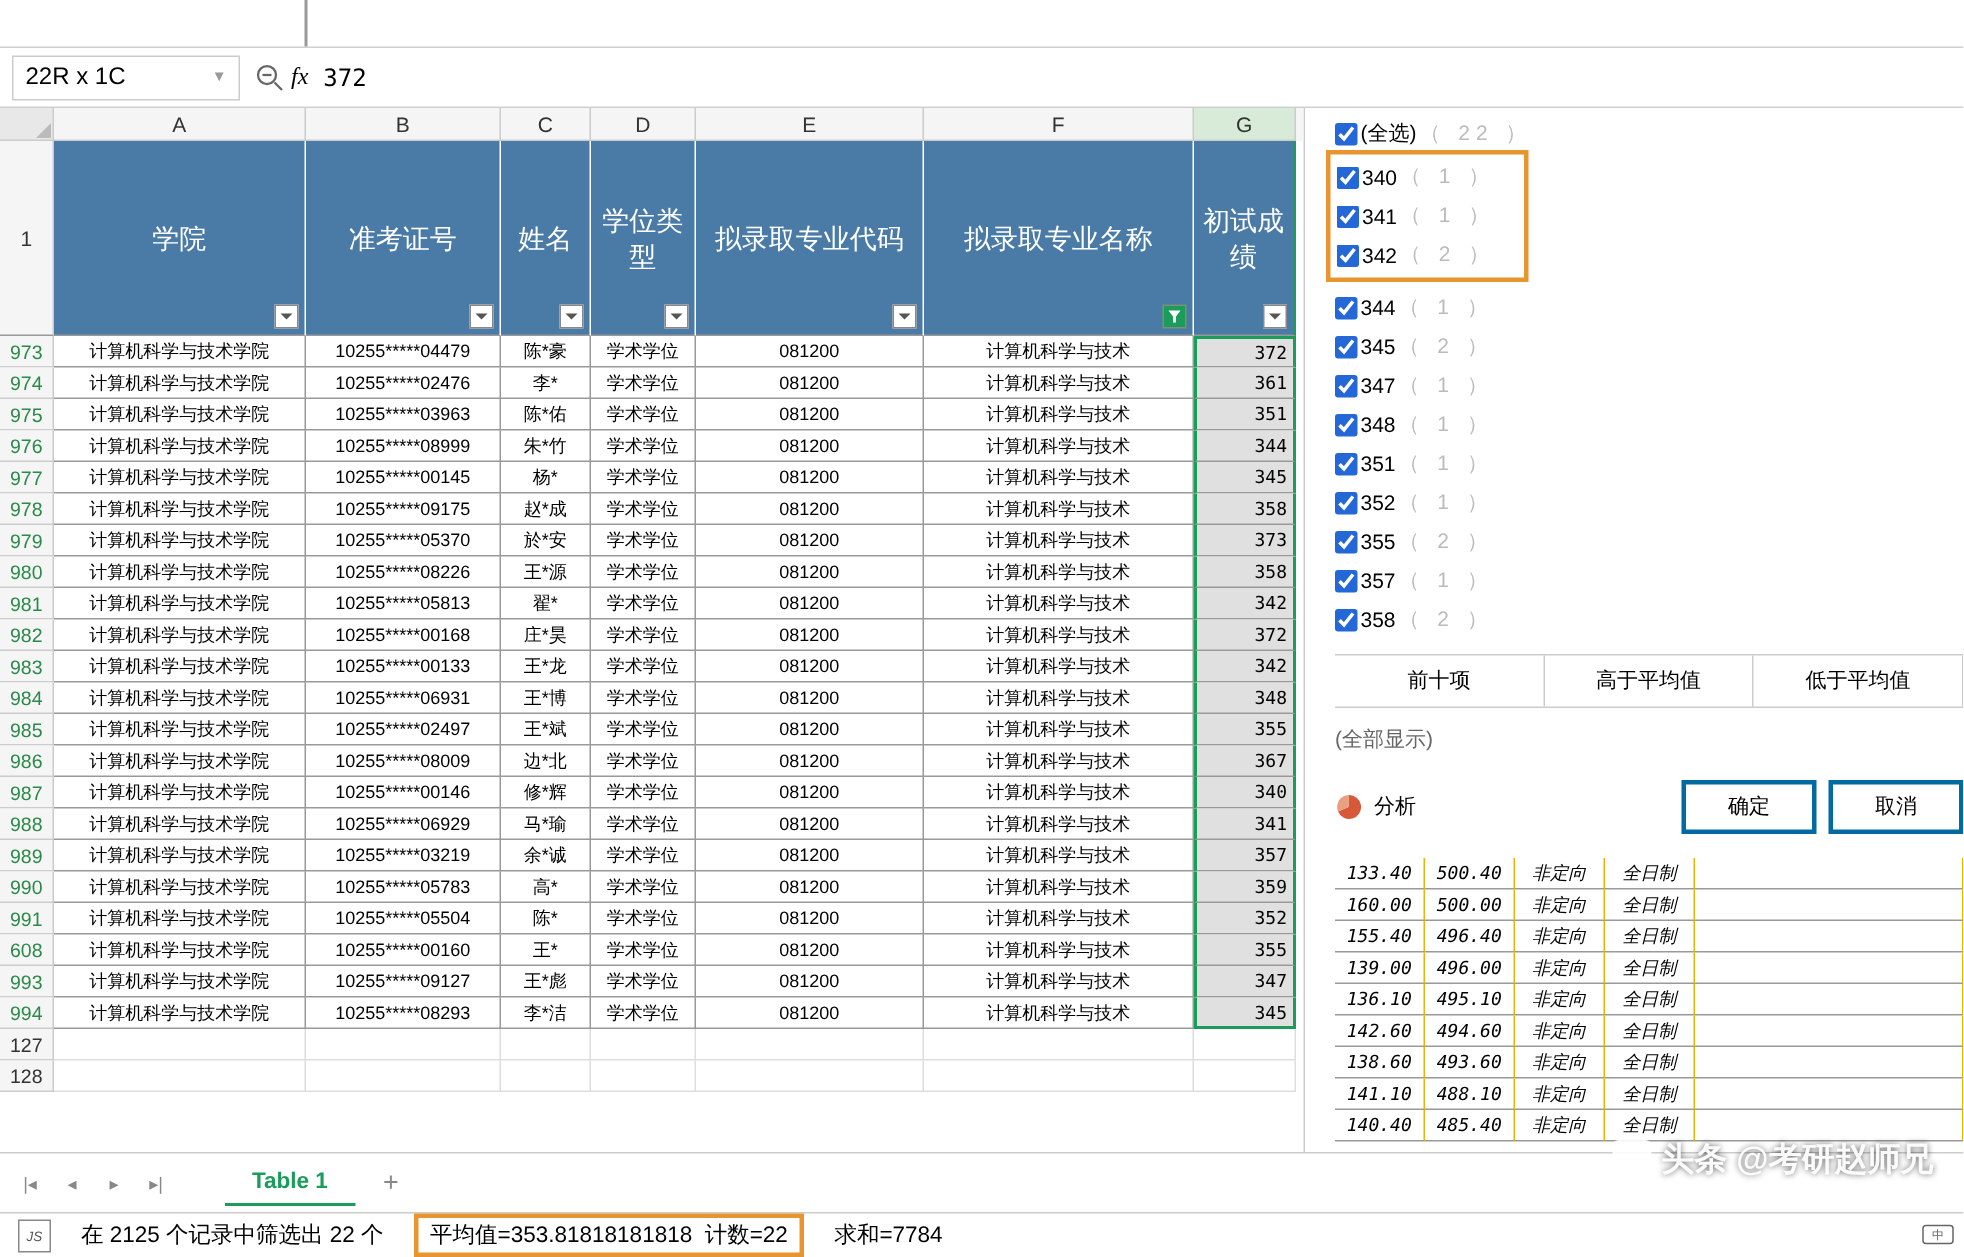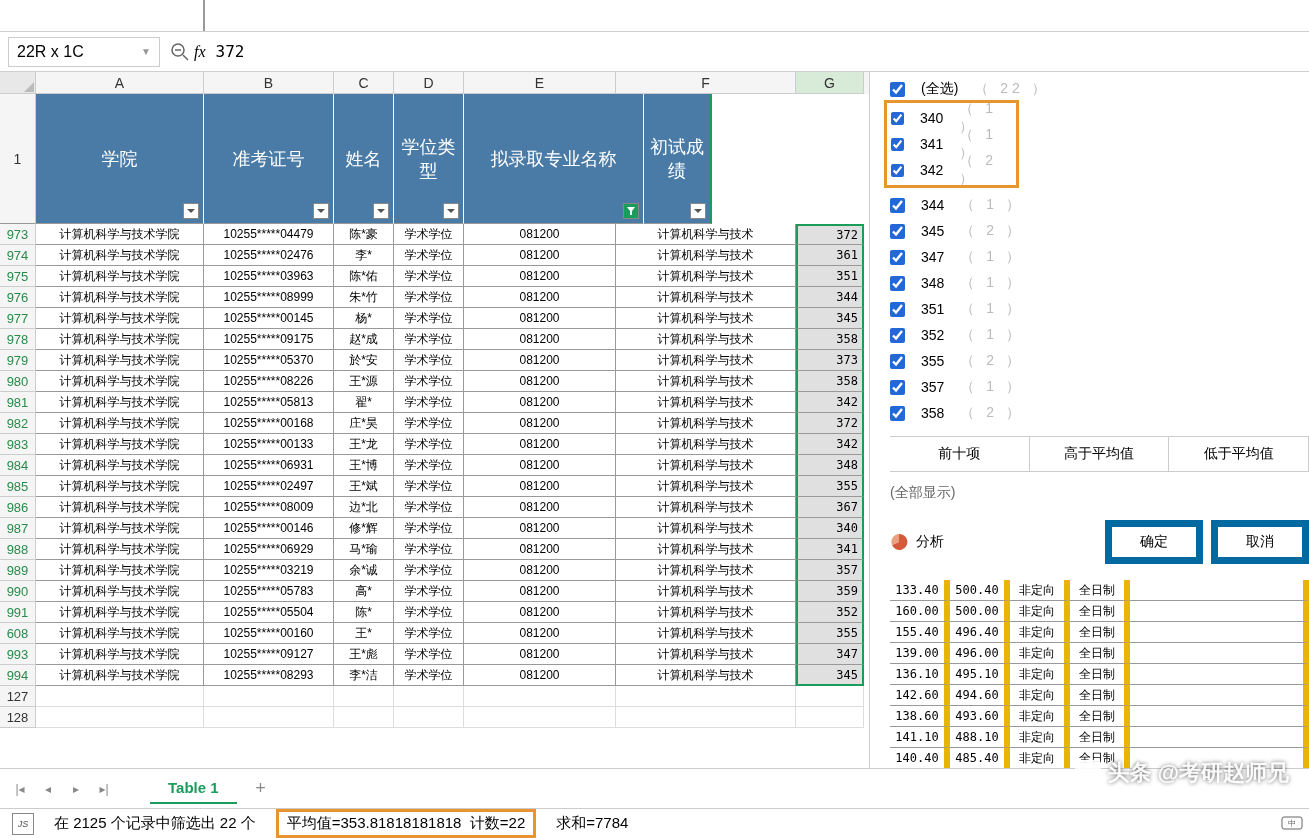--- a/index.html
+++ b/index.html
@@ -40,37 +40,37 @@
 .dcell.col-G { background: #e0e0e0; justify-content: flex-end; border-left: 2px solid #1a9c5b; border-right: 2px solid #1a9c5b; font-family: monospace; }
 .data-row:first-child .dcell.col-G { border-top: 2px solid #1a9c5b; }
 .data-row.lastsel .dcell.col-G { border-bottom: 2px solid #1a9c5b; }
 
 .empty-row { display: flex; height: 21px; }
 .empty-row .row-num { color: #333; }
 .ecell { border-right: 1px solid #ddd; border-bottom: 1px solid #ddd; }
 
 .filter-panel { flex: 1; padding: 4px 0 0 20px; overflow: hidden; }
 .filter-list { }
-.filter-item { display: flex; align-items: center; height: 26px; gap: 16px; font-size: 14px; }
+.filter-item { display: flex; align-items: center; height: 26px; gap: 2px; font-size: 14px; }
 .filter-item input[type=checkbox] { width: 15px; height: 15px; accent-color: #2468d8; }
 .filter-item .count { color: #bbb; letter-spacing: 4px; }
 .highlight-box { border: 3px solid #e89530; padding: 2px 4px; margin: -2px 0 4px -6px; width: 135px; }
 
 .filter-tabs { display: flex; border-top: 1px solid #ccc; border-bottom: 1px solid #ccc; margin-top: 10px; }
 .ftab { flex: 1; text-align: center; padding: 8px 4px; font-size: 14px; border-right: 1px solid #ccc; }
 
 .showall { padding: 12px 0; font-size: 14px; color: #666; }
 .analyze-row { display: flex; align-items: center; gap: 8px; padding: 6px 0; }
 .pie-icon { width: 18px; height: 18px; }
 .abtns { margin-left: auto; display: flex; gap: 8px; }
-.abtn { padding: 6px 28px; border: 7px solid #0369a1; background: #fff; font-size: 14px; }
+.abtn { padding: 6px 28px; border: 3px solid #0369a1; background: #fff; font-size: 14px; }
 
 .extra-table { margin-top: 10px; }
 .erow { display: flex; height: 21px; }
-.ecol { border-right: 6px solid #eab308; border-bottom: 1px solid #999; display: flex; align-items: center; justify-content: center; font-size: 12px; font-family: monospace; }
+.ecol { border-right: 1px solid #eab308; border-bottom: 1px solid #999; display: flex; align-items: center; justify-content: center; font-size: 12px; font-family: monospace; font-style: italic; }
 .ec1 { width: 60px; } .ec2 { width: 60px; } .ec3 { width: 60px; font-family: inherit; } .ec4 { width: 60px; font-family: inherit; } .ec5 { flex: 1; }
 
 .sheet-tabs { height: 40px; display: flex; align-items: center; border-top: 1px solid #ccc; padding: 0 8px; gap: 4px; }
 .nav-btn { width: 24px; height: 24px; display: flex; align-items: center; justify-content: center; color: #888; }
 .tab { padding: 6px 18px; font-size: 15px; color: #1a9c5b; font-weight: bold; border-bottom: 2px solid #1a9c5b; margin-left: 30px; }
 .add-tab { width: 24px; height: 24px; display: flex; align-items: center; justify-content: center; color: #888; font-size: 18px; margin-left: 8px; }
 
 .status-bar { height: 30px; display: flex; align-items: center; padding: 12px 12px; font-size: 15px; gap: 20px; border-top: 1px solid #ccc; position: relative; }
 .js-icon { width: 22px; height: 22px; border: 1px solid #888; display: flex; align-items: center; justify-content: center; font-size: 9px; font-style: italic; color: #555; }
 .stat-highlight { border: 3px solid #e89530; padding: 2px 8px; }
@@ -148,20 +148,28 @@
           </div>
         </div>
       <div class="hdr-cell col-D">
           <span>学位类型</span>
           <div class="filter-btn">
             <svg viewBox="0 0 10 10">
               <path d="M1 3 L5 7 L9 3 Z" fill="#555"></path>
             </svg>
           </div>
         </div>
+      <div class="hdr-cell col-E">
+          <span>拟录取专业代码</span>
+          <div class="filter-btn">
+            <svg viewBox="0 0 10 10">
+              <path d="M1 3 L5 7 L9 3 Z" fill="#555"></path>
+            </svg>
+          </div>
+        </div>
       <div class="hdr-cell col-F">
           <span>拟录取专业名称</span>
           <div class="filter-btn active">
             <svg viewBox="0 0 10 10">
               <path d="M1 1 L9 1 L6 5 L6 9 L4 9 L4 5 Z" fill="#fff"></path>
             </svg>
           </div>
         </div>
       <div class="hdr-cell col-G">
           <span>初试成绩</span>

